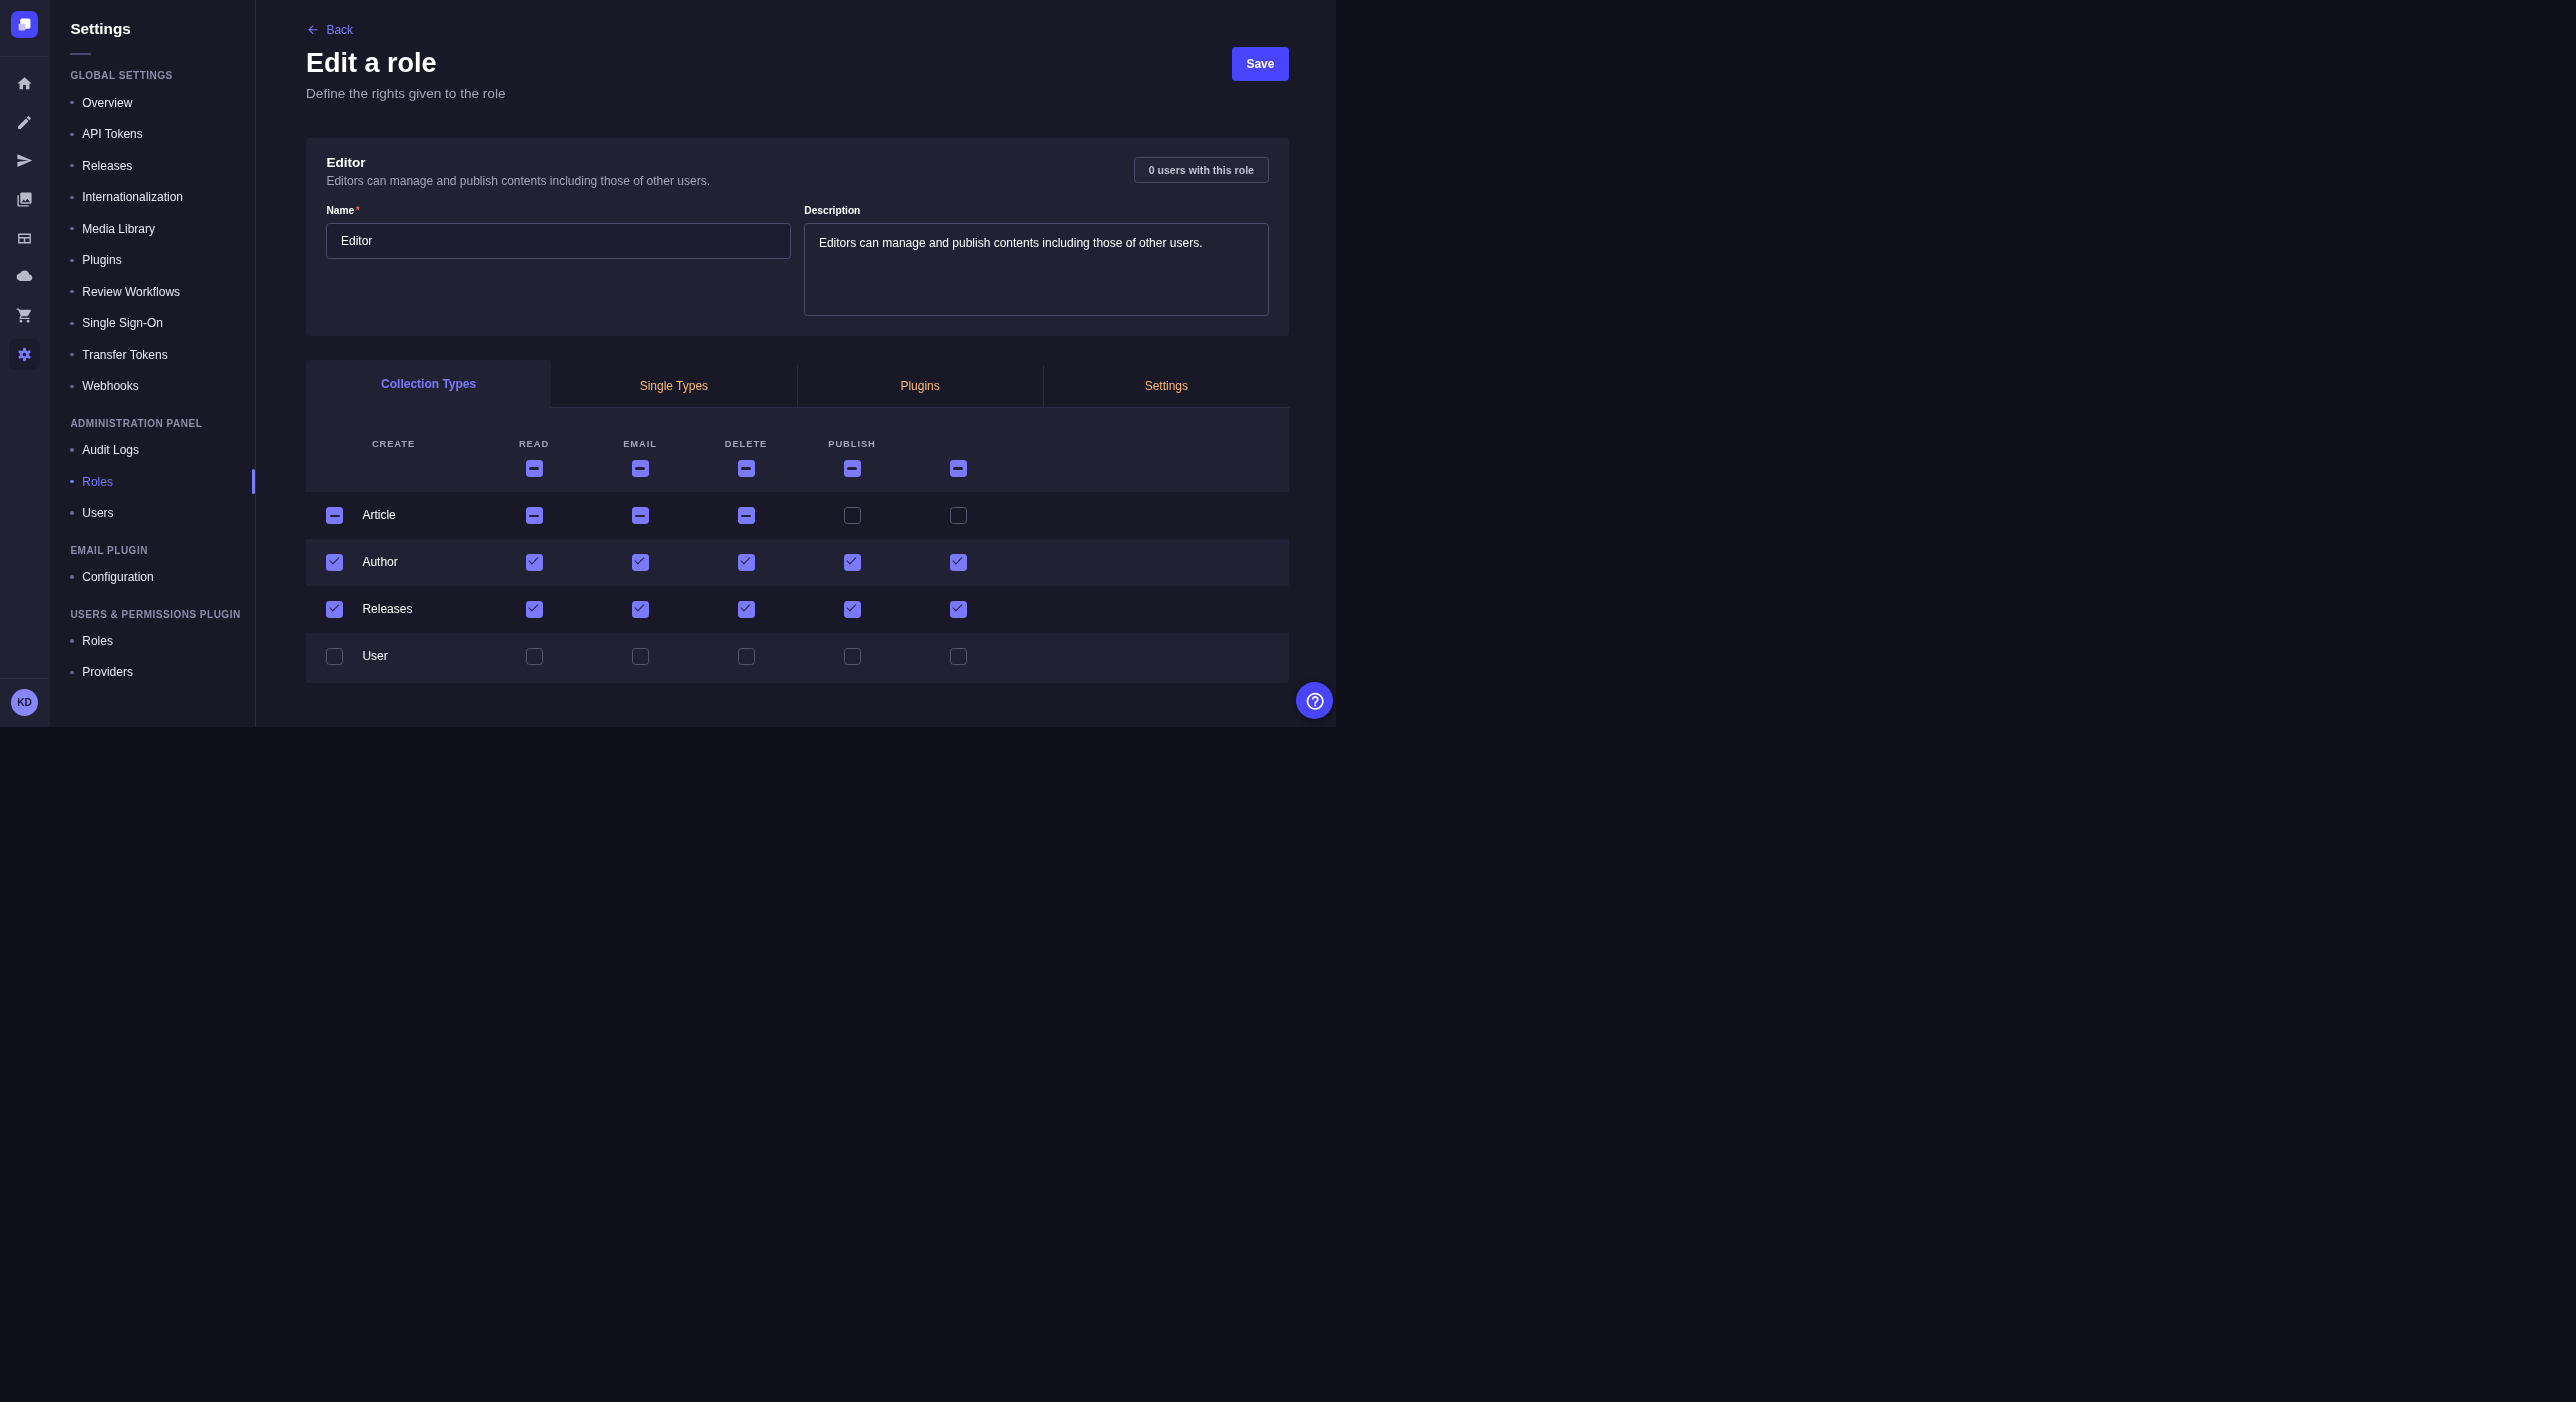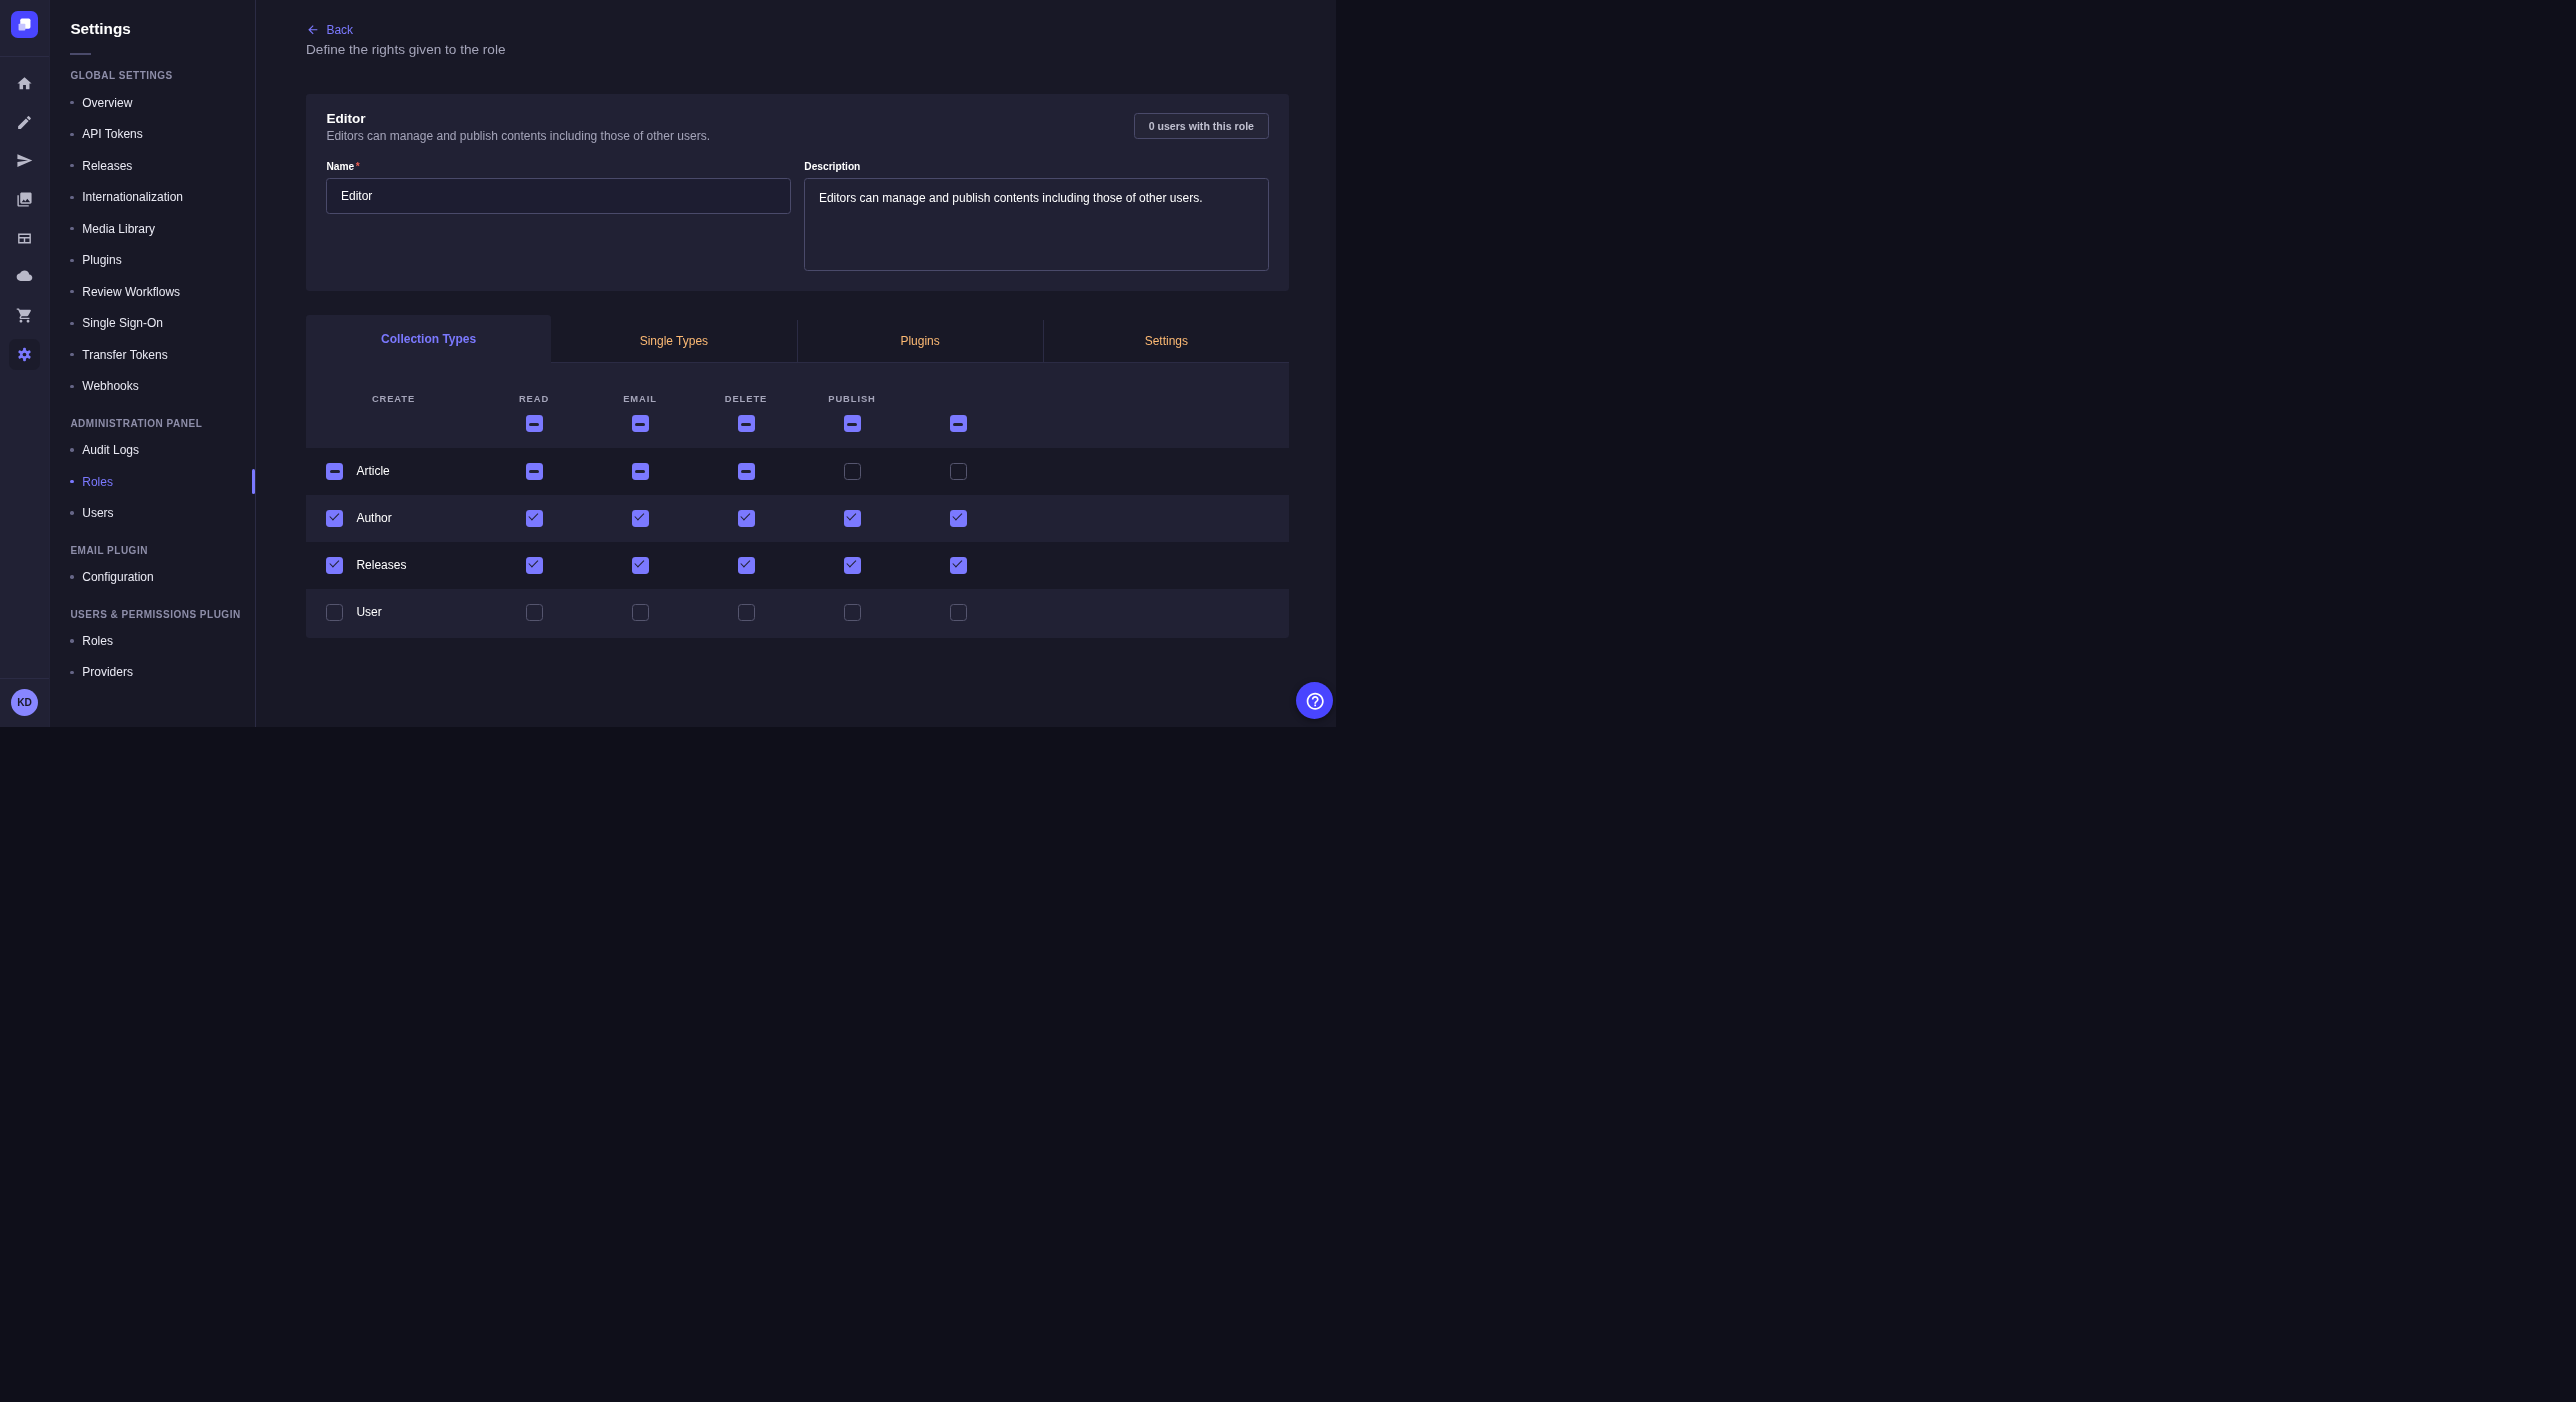--- a/index.html
+++ b/index.html
@@ -61,21 +61,21 @@
   .tab.active + .tab{border-left:none;}
 
   
   .panel{background:#212134;border-radius:0 0 3.4px 3.4px;padding-bottom:2.6px;}
   .perm-grid{display:grid;grid-template-columns:175px 106px 106px 106px 106px 106px 1fr;align-items:center;}
   .perm-head{padding-top:30px;}
   .col-label{grid-row:1;justify-self:center;color:#a5a5ba;font-size:9.4px;font-weight:bold;letter-spacing:0.9px;}
   .head-cbx-row{padding:11px 0 15.3px 0;}
   .perm-row{height:47px;}
   .perm-row.shade{background:#181826;}
-  .row-name{display:flex;align-items:center;gap:13px;padding-left:20.4px;}
+  .row-name{display:flex;align-items:center;gap:19px;padding-left:20.4px;}
   .row-label{color:#ffffff;font-size:12px;}
   .cbx{width:17px;height:17px;border-radius:3.4px;box-sizing:border-box;position:relative;flex:none;justify-self:center;cursor:pointer;}
   .cbx.unchecked{border:0.9px solid #55556e;background:transparent;}
   .cbx.checked,.cbx.indeterminate{background:#7b79ff;}
   .cbx.checked::after{content:"";position:absolute;left:3.4px;top:3.4px;width:7.7px;height:4.3px;border-left:1.7px solid #212134;border-bottom:1.7px solid #212134;transform:rotate(-45deg);}
   .cbx.indeterminate::after{content:"";position:absolute;left:3.4px;top:7.7px;width:10.2px;height:2.6px;background:#212134;border-radius:1.7px;}
   .row-name .cbx{justify-self:start;}
 
   
   .help-btn{position:absolute;right:2.6px;bottom:7.7px;width:37px;height:37px;border-radius:50%;background:#4945ff;display:flex;align-items:center;justify-content:center;cursor:pointer;box-shadow:0 1.7px 6.8px rgba(0,0,0,.4);}
@@ -244,20 +244,24 @@
 
   <main class="main">
 
     <div class="back-row">
       <svg viewBox="0 0 24 24">
           <path d="M20 11H7.83l5.59-5.59L12 4l-8 8 8 8 1.41-1.41L7.83 13H20v-2z"></path>
         </svg>
       <span class="back-label">Back</span>
     </div>
 
+    <div class="title-row">
+      <h1 class="page-title">Edit a role</h1>
+      <button class="save-btn">Save</button>
+    </div>
     <div class="page-subtitle">Define the rights given to the role</div>
 
     <section class="card">
       <div class="card-head">
         <div>
           <div class="card-title">Editor</div>
           <div class="card-subtitle">Editors can manage and publish contents including those of other users.</div>
         </div>
         <button class="users-badge">0 users with this role</button>
       </div>

